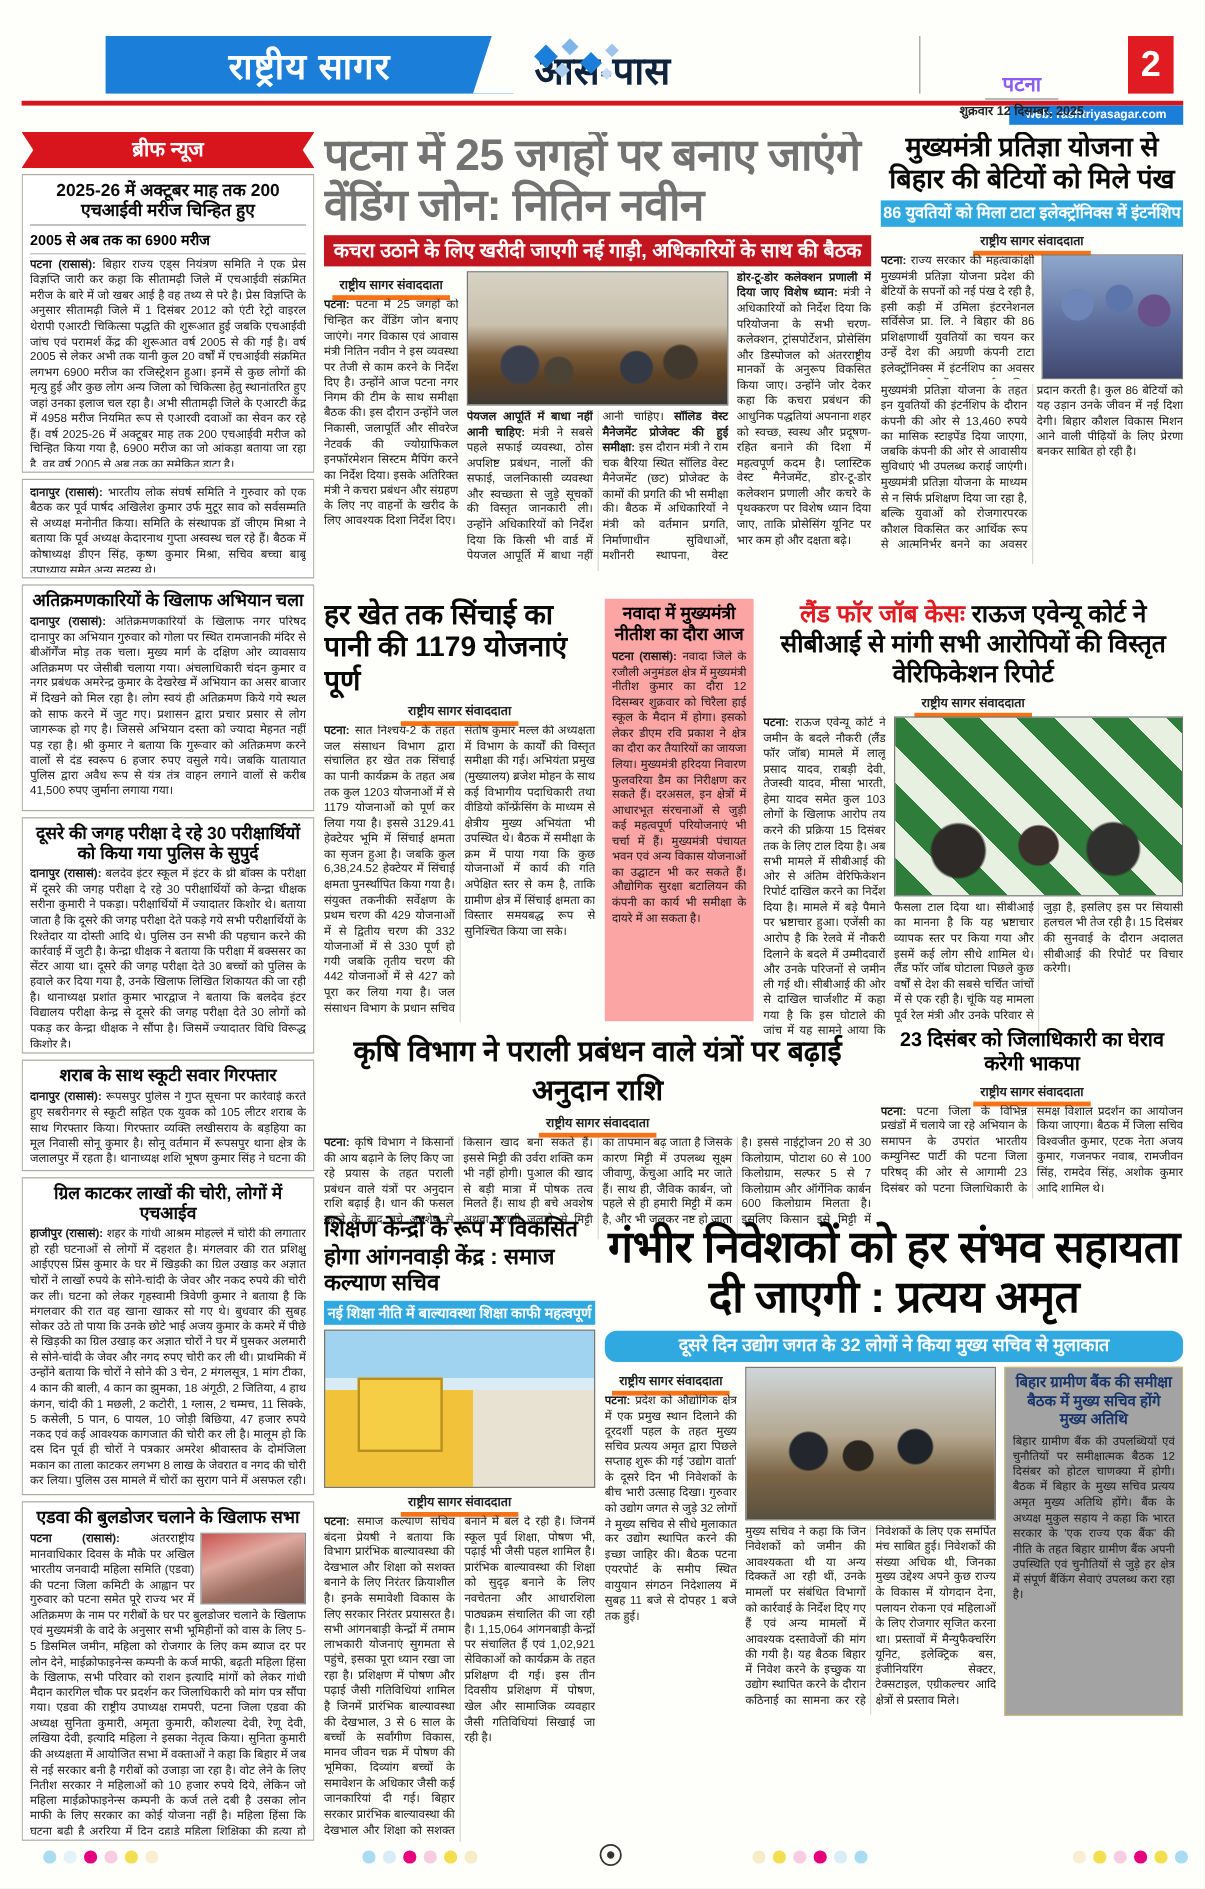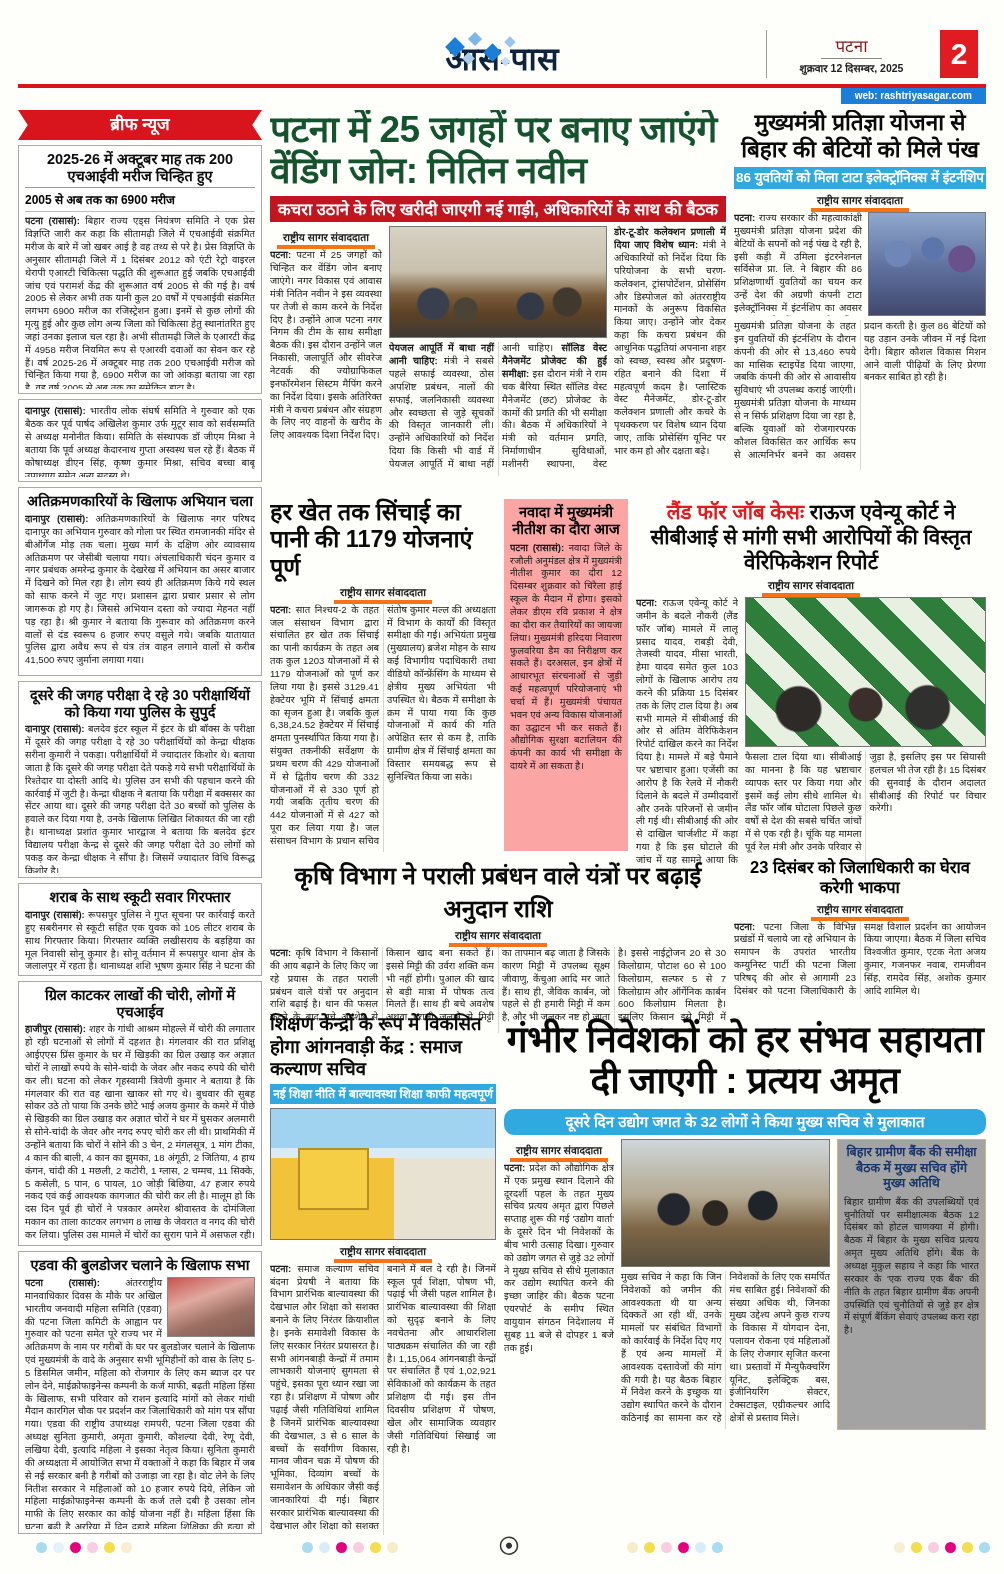--- a/index.html
+++ b/index.html
@@ -14,21 +14,21 @@
                display:flex; align-items:center; justify-content:center; }
   .mast-left:after { content:""; position:absolute; right:-26px; top:0; width:52px; height:48px;
                background:#fefefb; transform:skewX(-18deg); }
   .paper-name { color:#fff; font-size:30px; font-weight:900; letter-spacing:1px; position:relative; z-index:2; }
   .mast-diamonds { position:absolute; left:430px; top:8px; z-index:3; width:120px; height:40px; }
   .dm { position:absolute; transform:rotate(45deg); }
   .section-title { position:absolute; left:0; right:0; top:10px; text-align:center;
                    font-size:32px; font-weight:900; color:#10233c; }
   .mast-right { position:absolute; right:50px; top:4px; width:170px; height:48px; text-align:center;
                 border-left:1px solid #999; padding-top:4px; }
-  .edition { font-size:17px; font-weight:400; color:#7f1d1d; border-bottom:1px solid #888; display:inline-block; padding:0 14px 1px; }
+  .edition { font-size:17px; font-weight:700; color:#8b5cf6; border-bottom:1px solid #888; display:inline-block; padding:0 14px 1px;margin-top:24px; }
   .edate { font-size:10.5px; color:#222; margin-top:2px; font-weight:700; }
   .pagebox { position:absolute; right:8px; top:4px; width:38px; height:48px; background:#e01b22;
              color:#fff; font-size:30px; font-weight:900; display:flex; align-items:center; justify-content:center; }
   .mast-rule { height:4px; background:#d8151c; margin-top:2px; }
   .web-strip { display:flex; justify-content:flex-end; }
   .web-strip span { background:#1b7ed8; color:#fff; font-size:10px; font-weight:700; padding:2px 14px 3px; }
 
   
   .content { display:flex; gap:8px; margin-top:6px; height:1430px; }
   .byline { font-size:10.5px; font-weight:800; color:#222; text-align:center; margin:4px auto 5px; }
@@ -51,21 +51,21 @@
   .brief .noline { border-top:none; padding-top:0; }
   .minipic { float:right; width:88px; height:60px; margin:0 0 3px 5px; border:1px solid #888; }
   .pic-rally { background:linear-gradient(160deg,#c9544e 0%,#e0a9a0 35%,#9b6f62 65%,#7e5a50 100%); }
 
   
   .col-right { flex:1; display:flex; flex-direction:column; gap:7px; overflow:hidden; }
   .band { display:flex; gap:8px; }
 
   
   .vending { width:456px; flex:none; }
-  .vending h1 { font-size:37px; line-height:1.1; font-weight:900; color:#14532d; letter-spacing:-0.5px; }
+  .vending h1 { font-size:37px; line-height:1.1; font-weight:900; color:#737373; letter-spacing:-0.5px; }
   .vending .redbar { font-size:16.5px; height:26px; line-height:26px; margin-top:5px; }
   .vend-body { display:flex; gap:7px; margin-top:4px; height:258px; }
   .vend-c1 { width:112px; flex:none; }
   .vend-mid { flex:1; }
   .pic-meeting { height:112px; background:
       radial-gradient(circle at 20% 70%, #3a3f4e 0 8%, transparent 9%),
       radial-gradient(circle at 35% 75%, #4a4336 0 7%, transparent 8%),
       radial-gradient(circle at 65% 72%, #333a45 0 8%, transparent 9%),
       radial-gradient(circle at 82% 68%, #41382e 0 7%, transparent 8%),
       linear-gradient(180deg,#d8d2c4 0%,#c9c0ad 40%,#7a5c3a 62%,#5d4225 78%,#3f3a35 100%); }
@@ -142,20 +142,23 @@
   .dots { position:absolute; display:flex; gap:6px; }
   .dot { width:11px; height:11px; border-radius:50%; }
   .reg { position:absolute; left:498px; top:0; font-size:22px; color:#333; }
 </style>
 </head>
 <body>
 
 <div class="page">
 
   <div class="mast">
+    <div class="mast-left">
+      <span class="paper-name">राष्ट्रीय सागर</span>
+    </div>
     <div class="mast-diamonds">
       <span class="dm" style="left:0;top:6px;width:14px;height:14px;background:#1b7ed8;"></span>
       <span class="dm" style="left:22px;top:0;width:10px;height:10px;background:#7fb6e8;"></span>
       <span class="dm" style="left:16px;top:20px;width:9px;height:9px;background:#aacdee;"></span>
       <span class="dm" style="left:38px;top:12px;width:13px;height:13px;background:#1b7ed8;"></span>
       <span class="dm" style="left:58px;top:4px;width:8px;height:8px;background:#9cc4ec;"></span>
       <span class="dm" style="left:54px;top:24px;width:7px;height:7px;background:#c4daf0;"></span>
     </div>
     <div class="section-title">आस-पास</div>
     <div class="mast-right">

